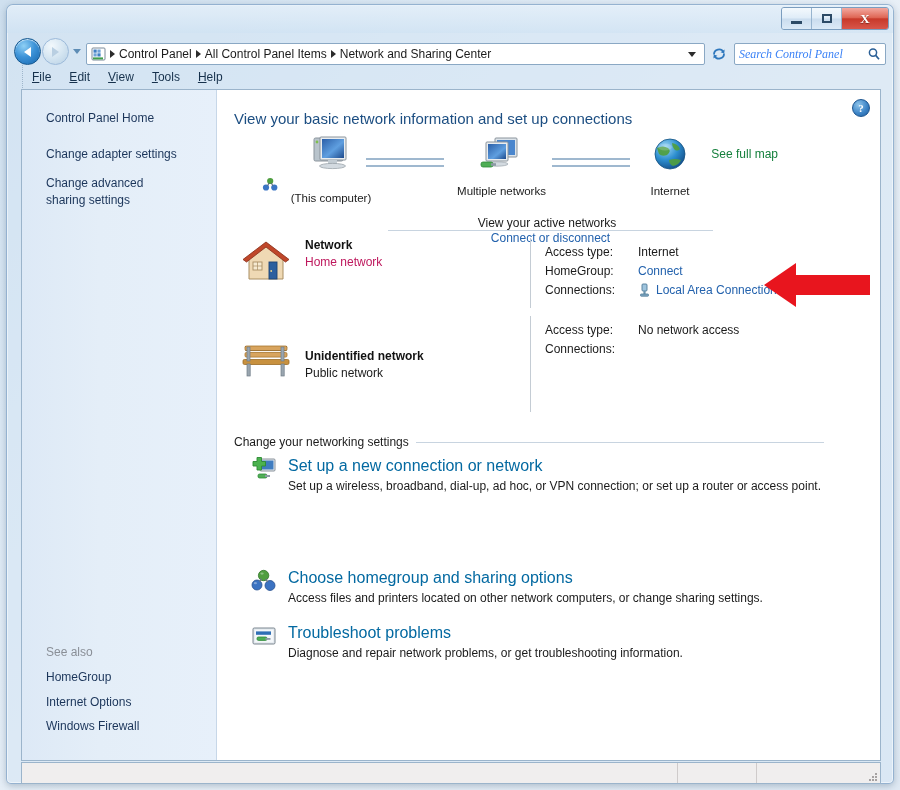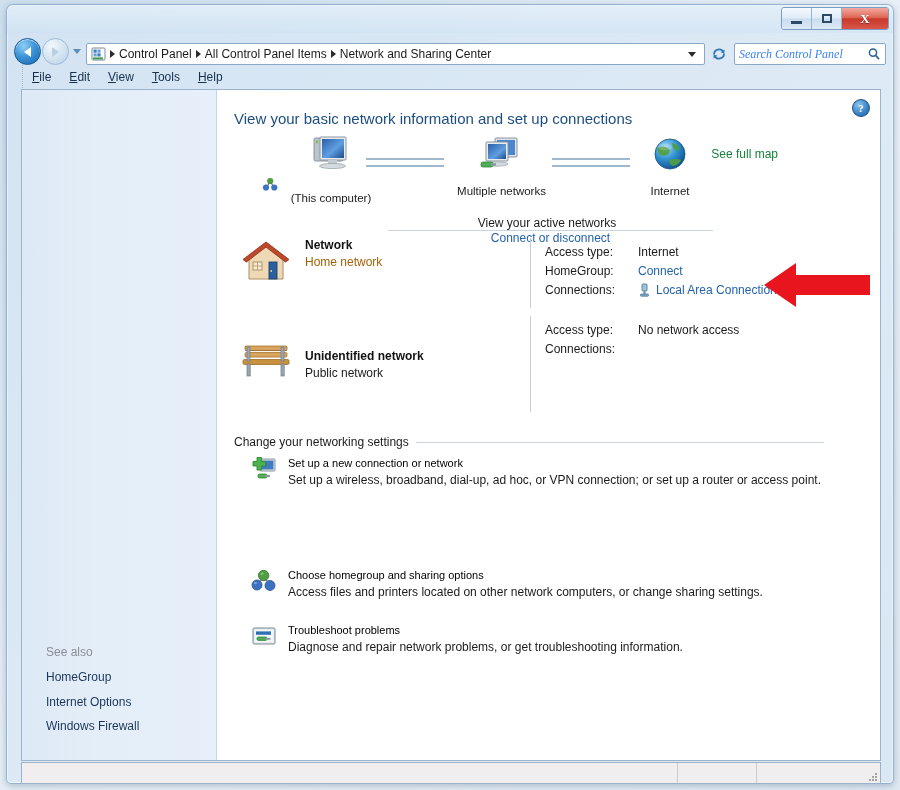--- a/index.html
+++ b/index.html
@@ -215,33 +215,33 @@
   .sec-rule { height: 1px; background: #c8d4e0; margin-left: 7px; }
   .sec-right-link {
     font-size: 12px; color: #2362ad; cursor: default;
     margin-left: 7px; white-space: nowrap;
   }
 
   
   .net-entry { position: absolute; display: flex; align-items: flex-start; }
   .net-text { margin-left: 12px; }
   .net-name { font-size: 12px; font-weight: bold; color: #121212; }
-  .net-type { font-size: 12px; color: #a16207; margin-top: 3px; cursor: default; }
+  .net-type { font-size: 12px; color: #be185d; margin-top: 3px; cursor: default; }
   .net-type.plain { color: #1b1b1b; cursor: default; }
   .vdivider { position: absolute; width: 1px; background: #c4ccd4; }
   .detail-grid { position: absolute; font-size: 12px; color: #1b1b1b; }
   .detail-row { display: flex; align-items: center; height: 19px; }
   .detail-key { width: 93px; flex: 0 0 auto; }
   .detail-val { color: #1b1b1b; white-space: nowrap; display: flex; align-items: center; }
   .detail-val.link { color: #2362ad; cursor: default; }
 
   
   .setting-item { position: absolute; display: flex; align-items: flex-start; }
   .setting-txt { margin-left: 11px; }
-  .setting-link { font-size: 11px; color: #000000; cursor: default; white-space: nowrap; }
+  .setting-link { font-size: 16px; color: #0369a1; cursor: default; white-space: nowrap; }
   .setting-desc { font-size: 12px; color: #1b1b1b; margin-top: 4px; white-space: nowrap; }
 
   
   .red-arrow { position: absolute; left: 762px; top: 261px; width: 110px; height: 48px; }
 
   
   .statusbar {
     position: absolute; left: 14px; top: 757px;
     width: 860px; height: 22px;
     background: #f0eeee;
@@ -329,20 +329,27 @@
       <span class="menu-item"><u>F</u><span>ile</span></span>
       <span class="menu-item"><u>E</u><span>dit</span></span>
       <span class="menu-item"><u>V</u><span>iew</span></span>
       <span class="menu-item"><u>T</u><span>ools</span></span>
       <span class="menu-item"><u>H</u><span>elp</span></span>
     </div>
 
     <div class="client">
 
       <div class="sidebar">
+        <div class="side-top">
+          <div class="side-link">Control Panel Home</div>
+          <div class="side-gap"></div>
+          <div class="side-link">Change adapter settings</div>
+          <div style="height:9px"></div>
+          <div class="side-link" style="padding-right:34px">Change advanced sharing settings</div>
+        </div>
 
         <div class="see-also">
           <div class="see-also-title">See also</div>
           <div class="side-link" style="padding-top:4px;padding-bottom:4px">HomeGroup</div>
           <div class="side-link" style="padding-top:4px;padding-bottom:4px">Internet Options</div>
           <div class="side-link" style="padding-top:4px;padding-bottom:4px">Windows Firewall</div>
         </div>
       </div>
 
       <div class="content">

